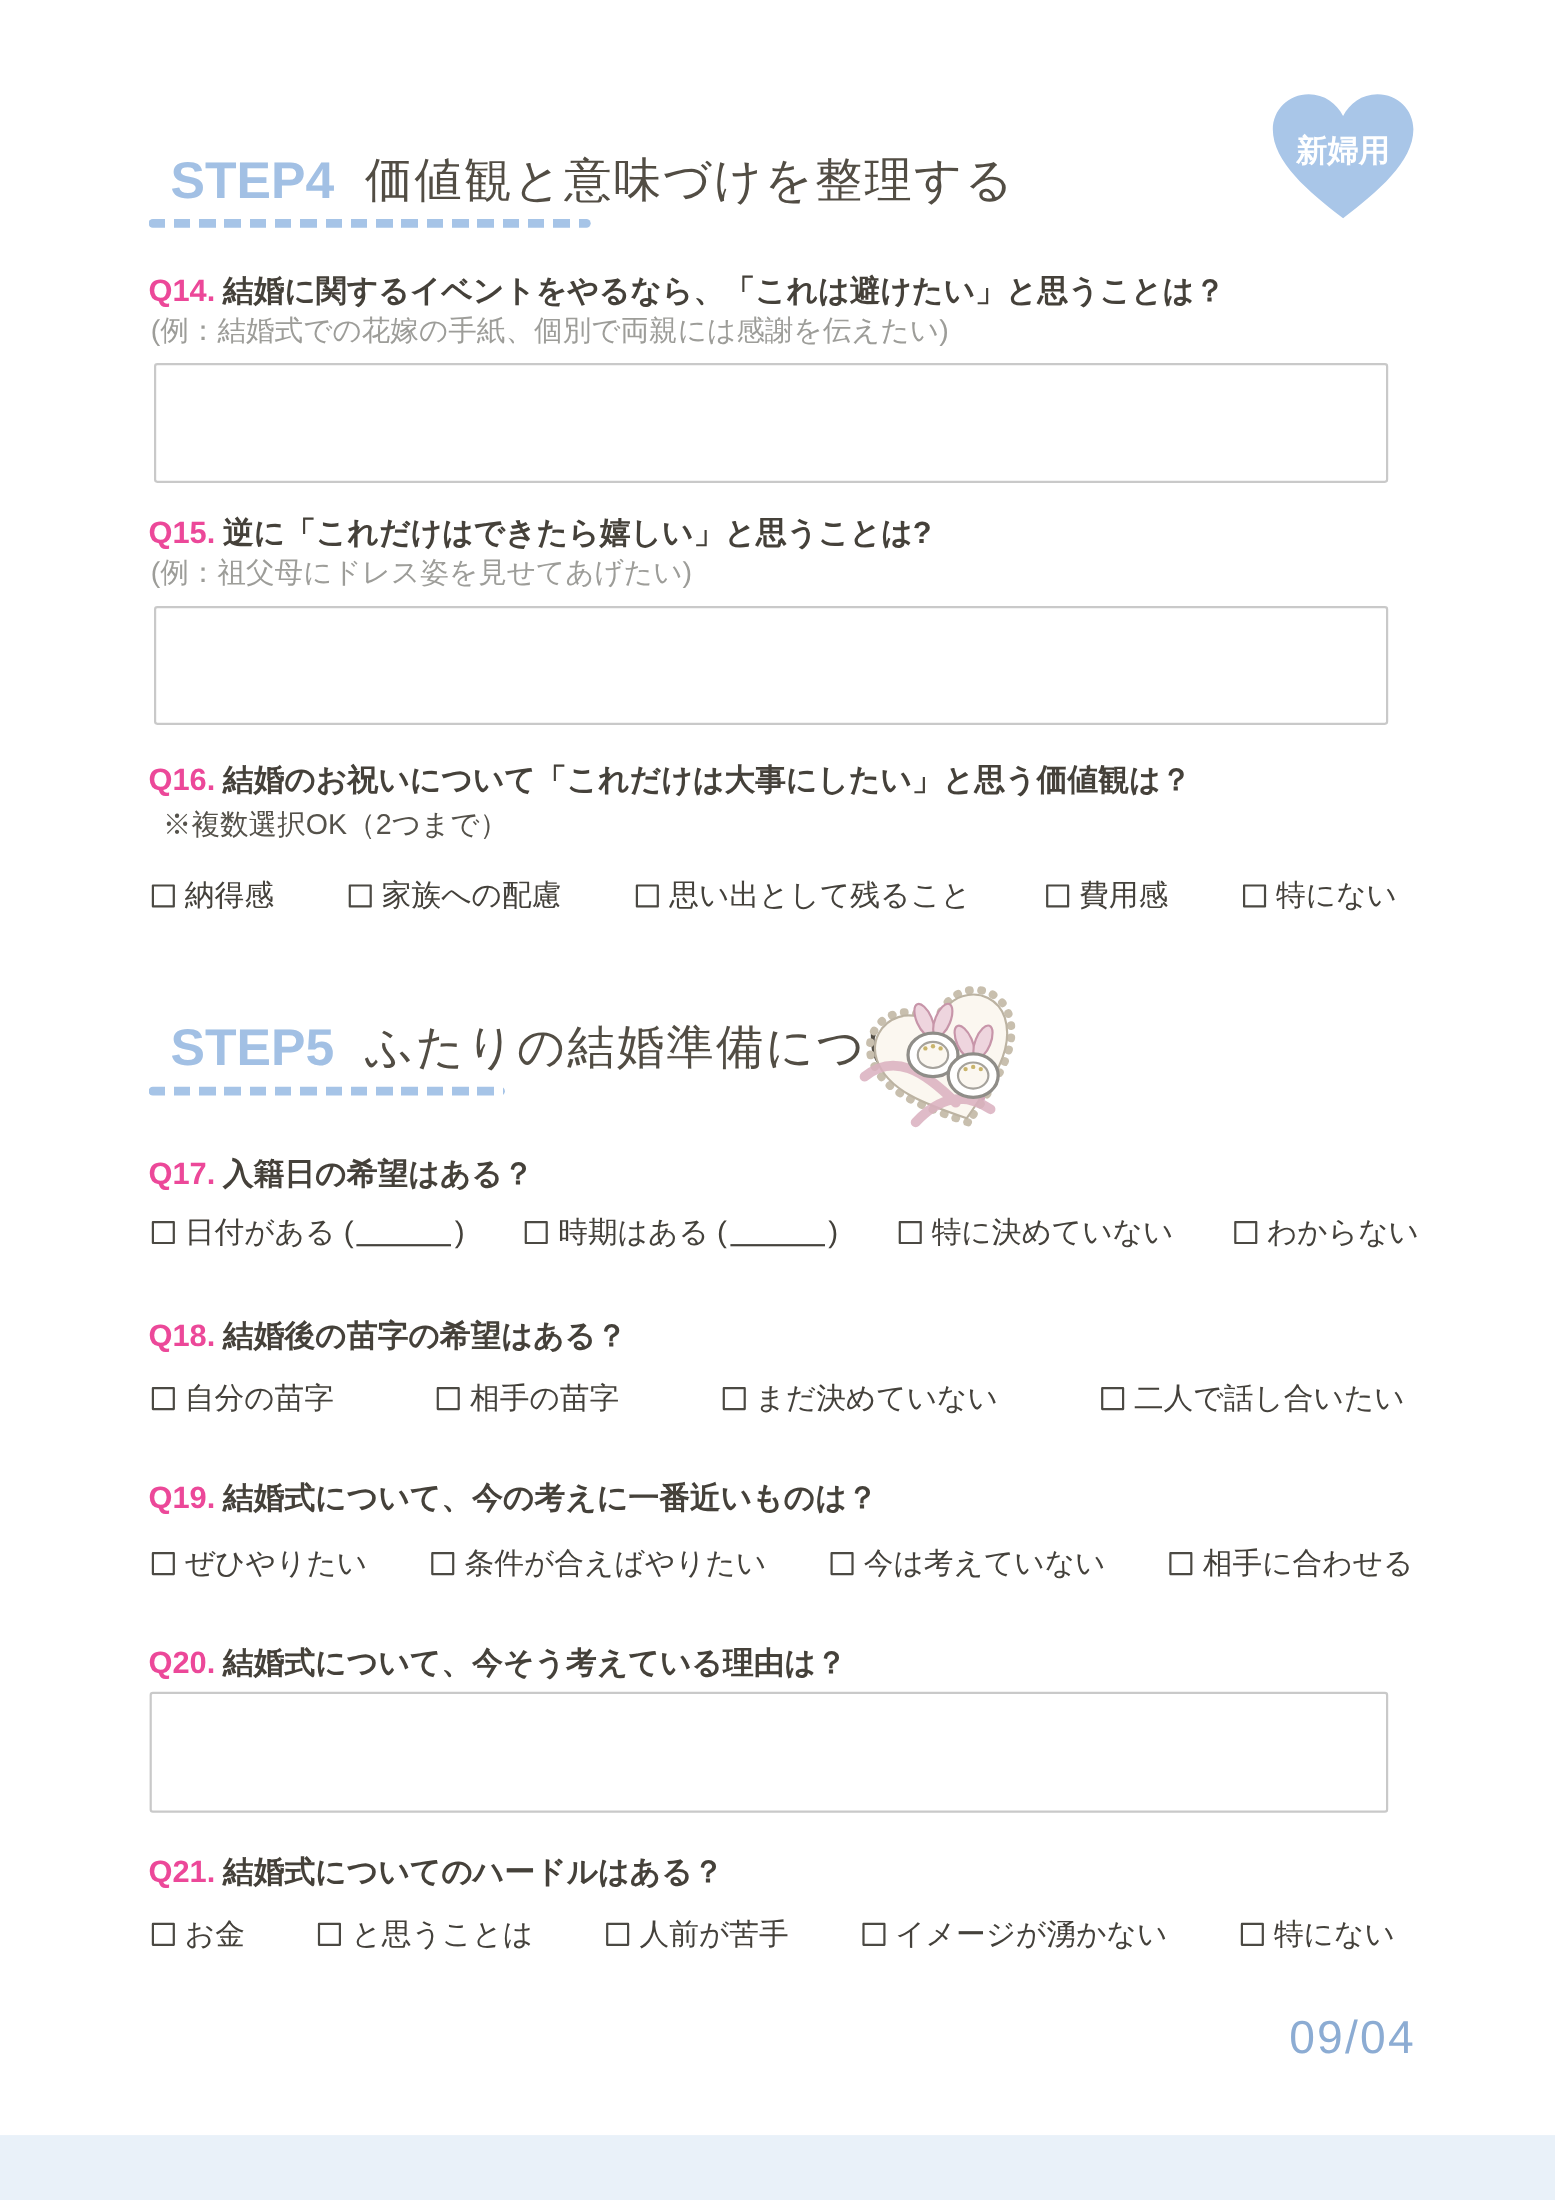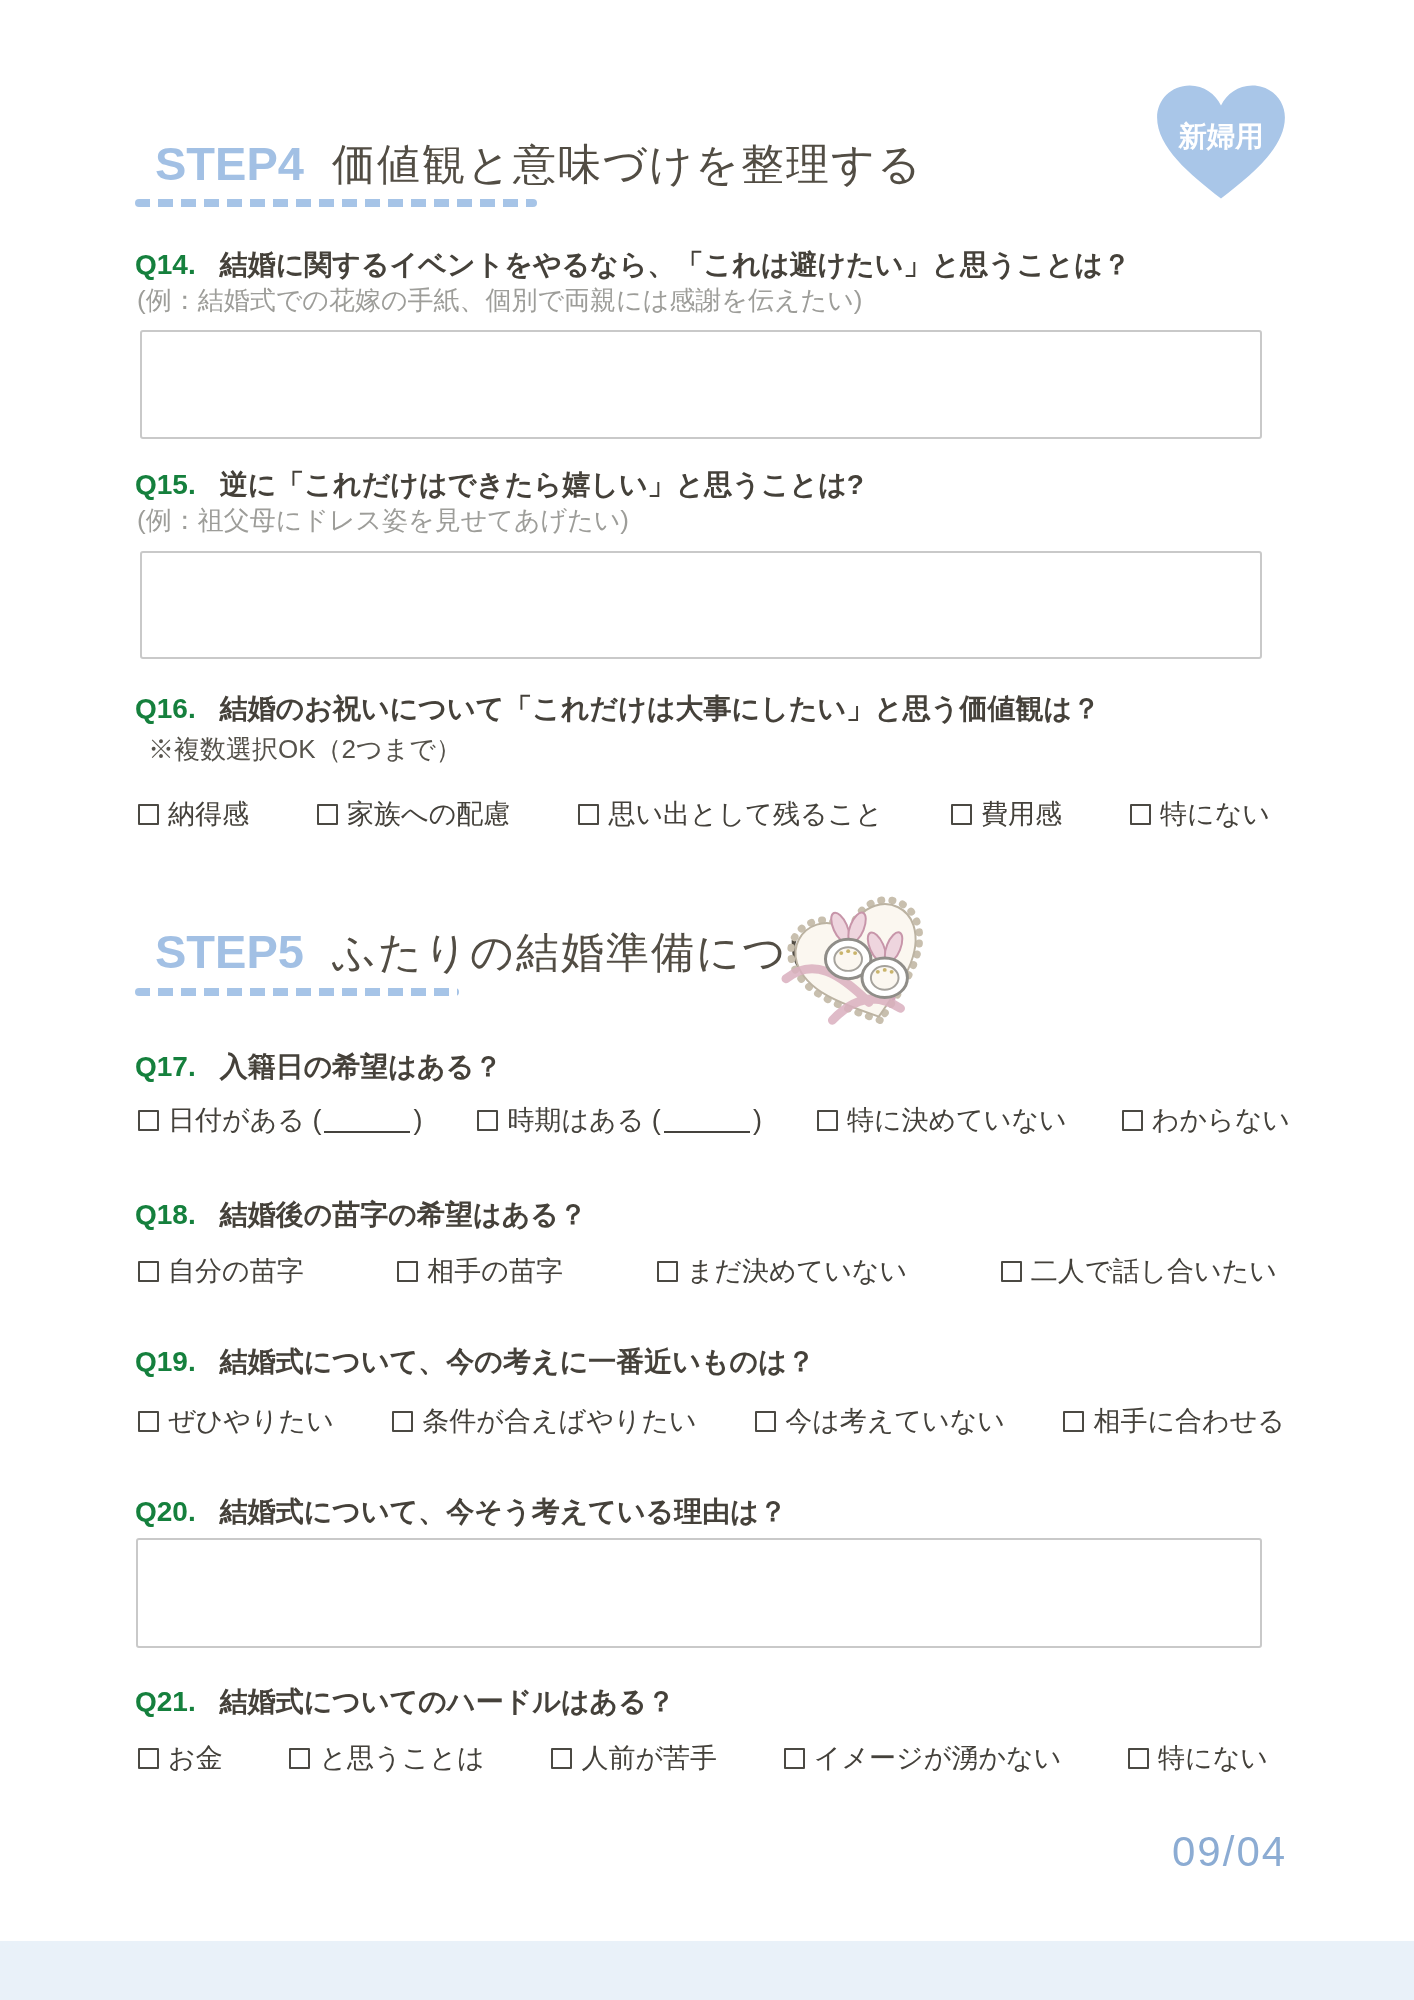--- a/index.html
+++ b/index.html
@@ -11,21 +11,21 @@
   .badge-heart{position:absolute;left:1150px;top:72px;width:142px;height:138px;}
   .badge-heart text{font-family:"Liberation Sans",sans-serif;font-weight:bold;font-size:20px;fill:#ffffff;}
   
   .step{position:absolute;left:135px;display:flex;align-items:flex-end;gap:28px;white-space:nowrap;margin-left:20px;}
   .step-num{font-size:47px;line-height:1;font-weight:800;color:#a2c0e4;letter-spacing:0px;}
   .step-title{font-size:43px;line-height:1.05;font-weight:400;color:#524d44;letter-spacing:2px;}
   .dash{position:absolute;height:8px;border-radius:4px;
     background:repeating-linear-gradient(90deg,#a6c4e7 0 15px,transparent 15px 23px);}
   
   .qline{position:absolute;left:135px;font-size:28px;font-weight:bold;color:#45413a;white-space:nowrap;}
-  .qnum{color:#15803d;margin-right:24px;}
+  .qnum{color:#ec4899;margin-right:7px;}
   .example{position:absolute;left:137px;font-size:26px;color:#9d9d99;white-space:nowrap;}
   .note{position:absolute;left:148px;font-size:26px;color:#55524b;white-space:nowrap;}
   
   .box{position:absolute;left:140px;width:1118px;height:105px;background:#fff;
     border:2px solid #c9c9c9;border-radius:3px;}
   
   .opts{position:absolute;display:flex;justify-content:space-between;
     font-size:27px;color:#44413b;white-space:nowrap;}
   .opt{display:flex;align-items:center;}
   .cb{width:17px;height:17px;border:2px solid #4b4943;border-radius:1px;

